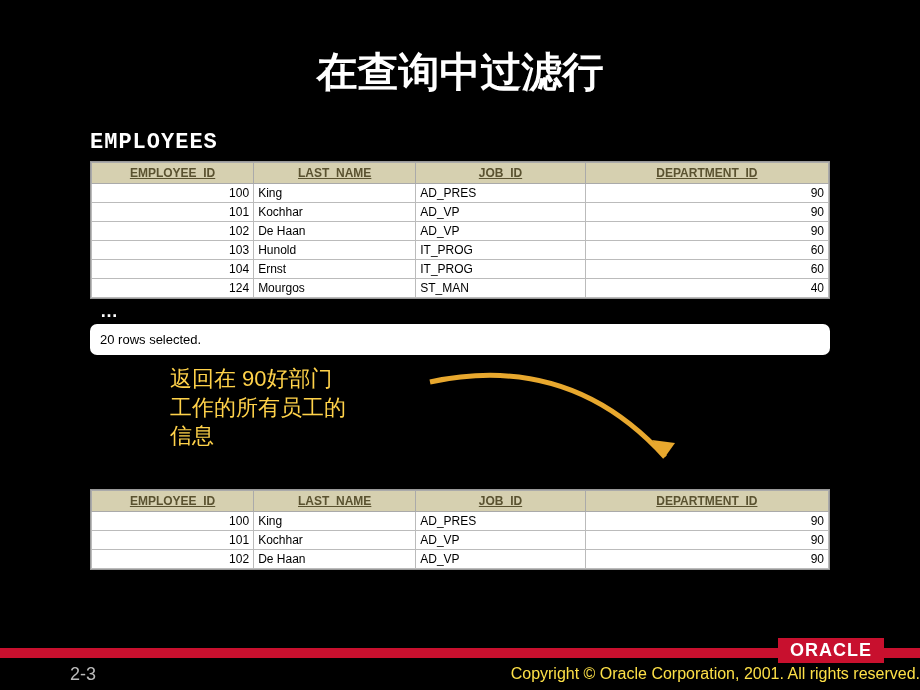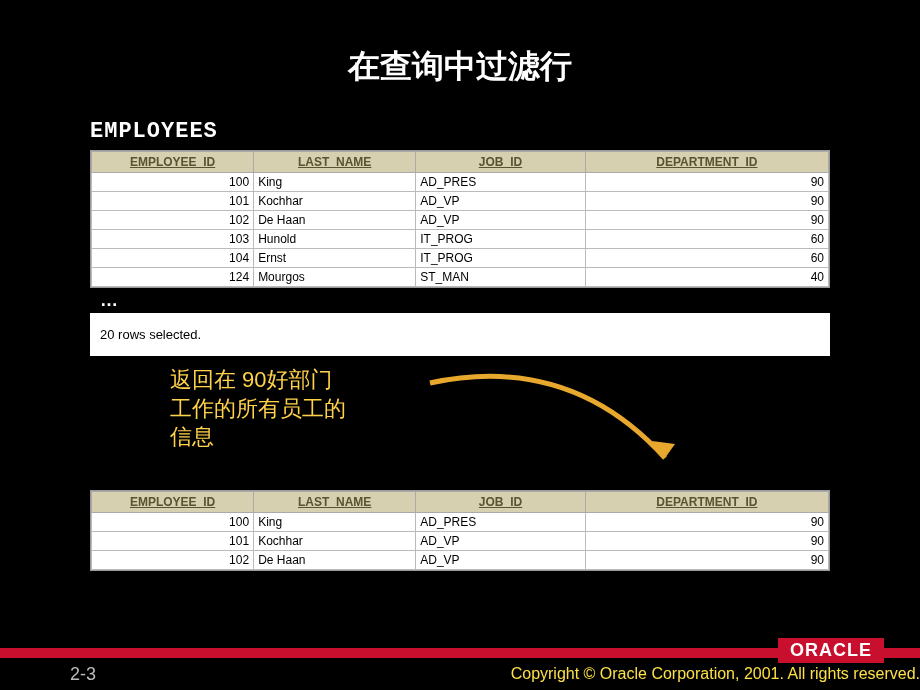--- a/index.html
+++ b/index.html
@@ -6,21 +6,21 @@
     body {
       width: 920px;
       height: 690px;
       background: #000;
       font-family: Arial, "Microsoft YaHei", sans-serif;
       position: relative;
       overflow: hidden;
     }
     .slide-title {
       color: #fff;
-      font-size: 32px;
+      font-size: 41px;
       font-weight: bold;
       text-align: center;
       padding: 45px 0 30px 0;
     }
     .table-label {
       color: #fff;
       font-family: "Courier New", monospace;
       font-weight: bold;
       font-size: 22px;
       margin-left: 90px;
@@ -63,21 +63,22 @@
       font-weight: bold;
       padding: 2px 10px;
       margin: 0 90px;
       letter-spacing: 3px;
     }
     .status-bar {
       margin: 0 90px;
       background: #fff;
       color: #000;
       font-size: 13px;
-      padding: 14px 10px;
+      padding: 8px 10px;
+      border-radius: 7px;
     }
     .mid-row {
       position: relative;
       margin: 10px 90px 14px 90px;
       height: 110px;
     }
     .note-text {
       color: #ffd24a;
       font-size: 22px;
       line-height: 1.3;

